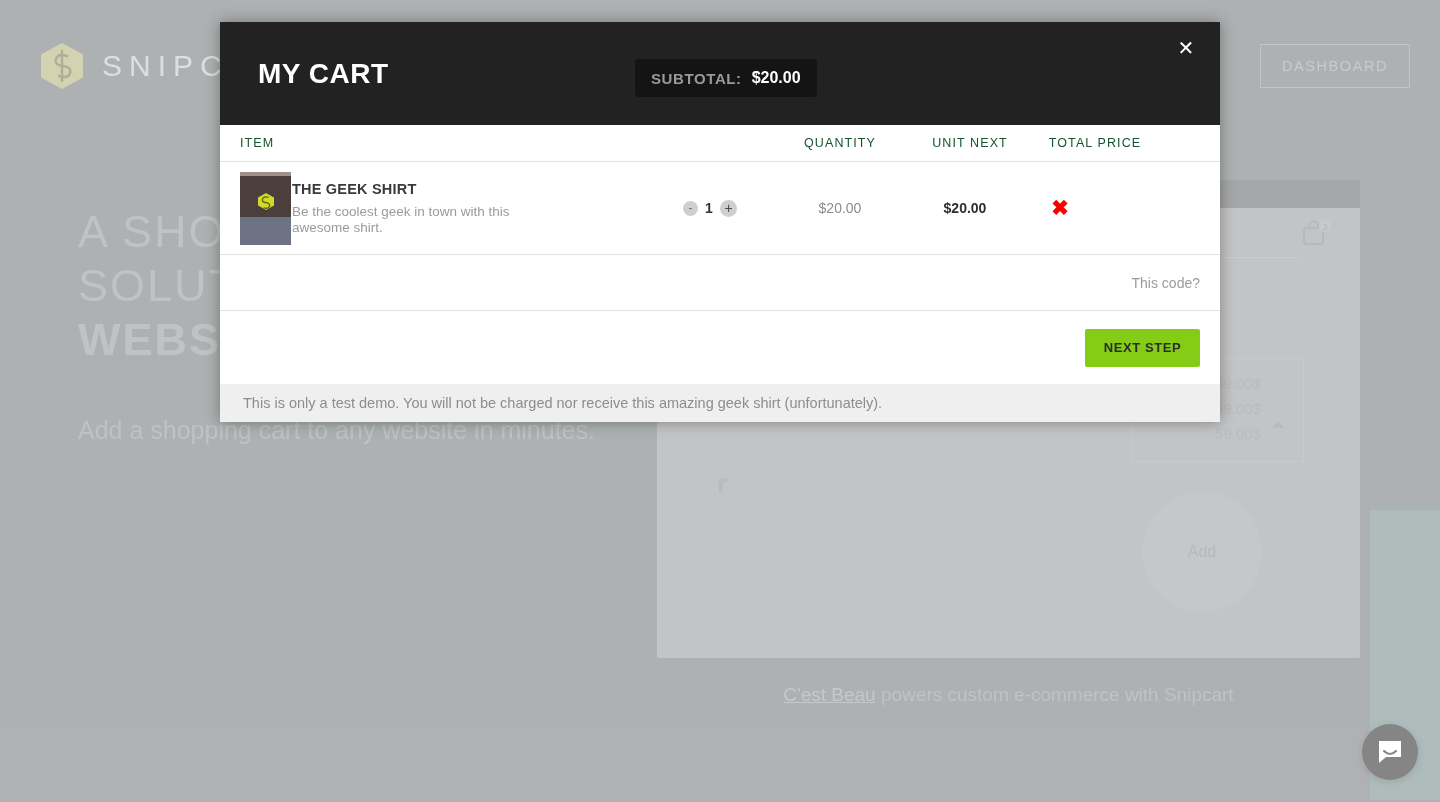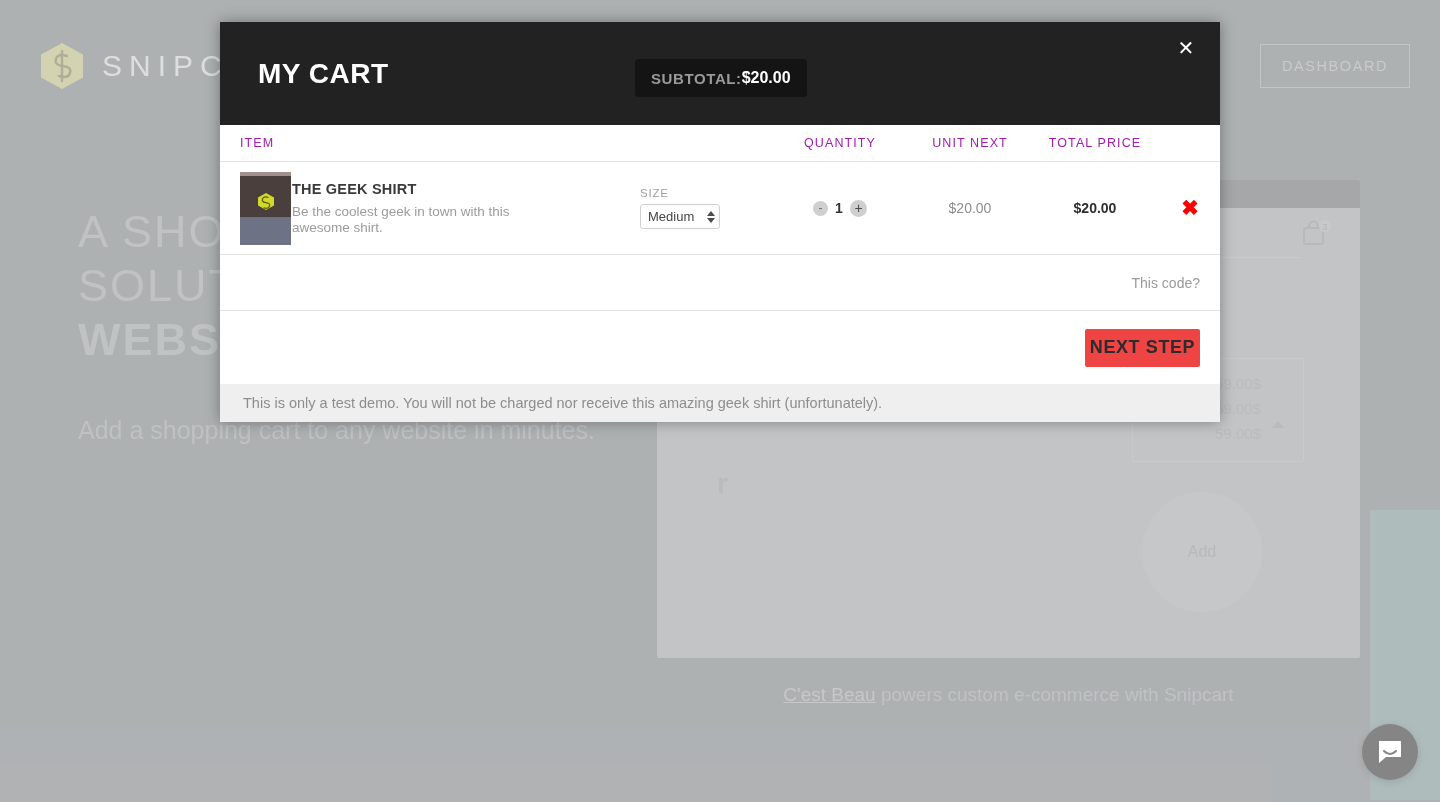--- a/index.html
+++ b/index.html
@@ -146,41 +146,41 @@
     padding: 0 0 0 38px;
   }
   .modal-title {
     font-size: 28px; font-weight: 700; letter-spacing: .5px;
     color: #ffffff;
   }
   .subtotal-badge {
     position: absolute; left: 415px; top: 37px;
     height: 38px; padding: 0 16px; border-radius: 4px;
     background: #141414;
-    display: flex; align-items: center; 
+    display: flex; align-items: center; gap: 10px;
   }
   .subtotal-label {
     font-size: 15px; font-weight: 700; letter-spacing: .6px; color: #9a9a9a;
   }
   .subtotal-value {
     font-size: 16px; font-weight: 700; color: #ffffff;
   }
   .modal-close {
     position: absolute; right: 20px; top: 12px;
     width: 28px; height: 28px;
     color: #ffffff; font-size: 20px; font-weight: 400;
     display: flex; align-items: center; justify-content: center;
     cursor: pointer; background: none; border: none; line-height: 1;
   }
 
   
   .cart-head {
     height: 37px; border-bottom: 1px solid #e3e3e3;
     display: flex; align-items: center;
-    font-size: 12.5px; letter-spacing: 1.1px; color: #a21caf;
+    font-size: 12.5px; letter-spacing: 1.1px; color: #14532d;
   }
   .col-item     { width: 420px; padding-left: 20px; }
   .col-size     { width: 130px; }
   .col-qty      { width: 140px; text-align: center; }
   .col-unit     { width: 120px; text-align: center; }
   .col-total    { width: 130px; text-align: center; }
   .col-remove   { width: 60px;  text-align: center; }
 
   
   .cart-row {
@@ -248,22 +248,22 @@
   }
   .promo-link { font-size: 14px; color: #9b9b9b; cursor: pointer; }
 
   
   .action-row {
     height: 73px; display: flex; align-items: center; justify-content: flex-end;
     padding-right: 20px;
   }
   .next-step-btn {
     width: 115px; height: 38px; border: none; border-radius: 2px;
-    background: #ef4444; color: #2c2c2c;
-    font-size: 18px; font-weight: 700; letter-spacing: .6px;
+    background: #84cc16; color: #2c2c2c;
+    font-size: 13px; font-weight: 700; letter-spacing: .6px;
     cursor: pointer;
   }
 
   
   .notice {
     height: 38px; background: #efefef;
     display: flex; align-items: center; padding-left: 23px;
     font-size: 14.5px; color: #8d8d8d;
   }
 
@@ -370,30 +370,20 @@
             <polygon points="9.5,1 17.5,5.5 17.5,13.5 9.5,18 1.5,13.5 1.5,5.5" fill="#d2d92a"></polygon>
             <path d="M12 5.5 q-5 -1.6 -6 1.6 q-1 3 3.5 3.6 q4.5 .6 3.5 3.6 q-1 3 -6 1.6" stroke="#5c6210" stroke-width="1.3" fill="none"></path>
           </svg>
         </div>
         <div>
           <div class="item-name">THE GEEK SHIRT</div>
           <div class="item-desc">Be the coolest geek in town with this awesome shirt.</div>
         </div>
       </div>
 
-      <div class="col-size">
-        <div class="size-label">SIZE</div>
-        <div class="size-select">
-          <span>Medium</span>
-          <span class="select-arrows">
-            <span class="tri-up"></span>
-              <span class="tri-down"></span>
-          </span>
-        </div>
-      </div>
 
       <div class="col-qty">
         <div class="qty-stepper">
           <button class="qty-btn minus">-</button>
           <span class="qty-value">1</span>
           <button class="qty-btn plus">+</button>
         </div>
       </div>
 
       <div class="col-unit price-unit">$20.00</div>

